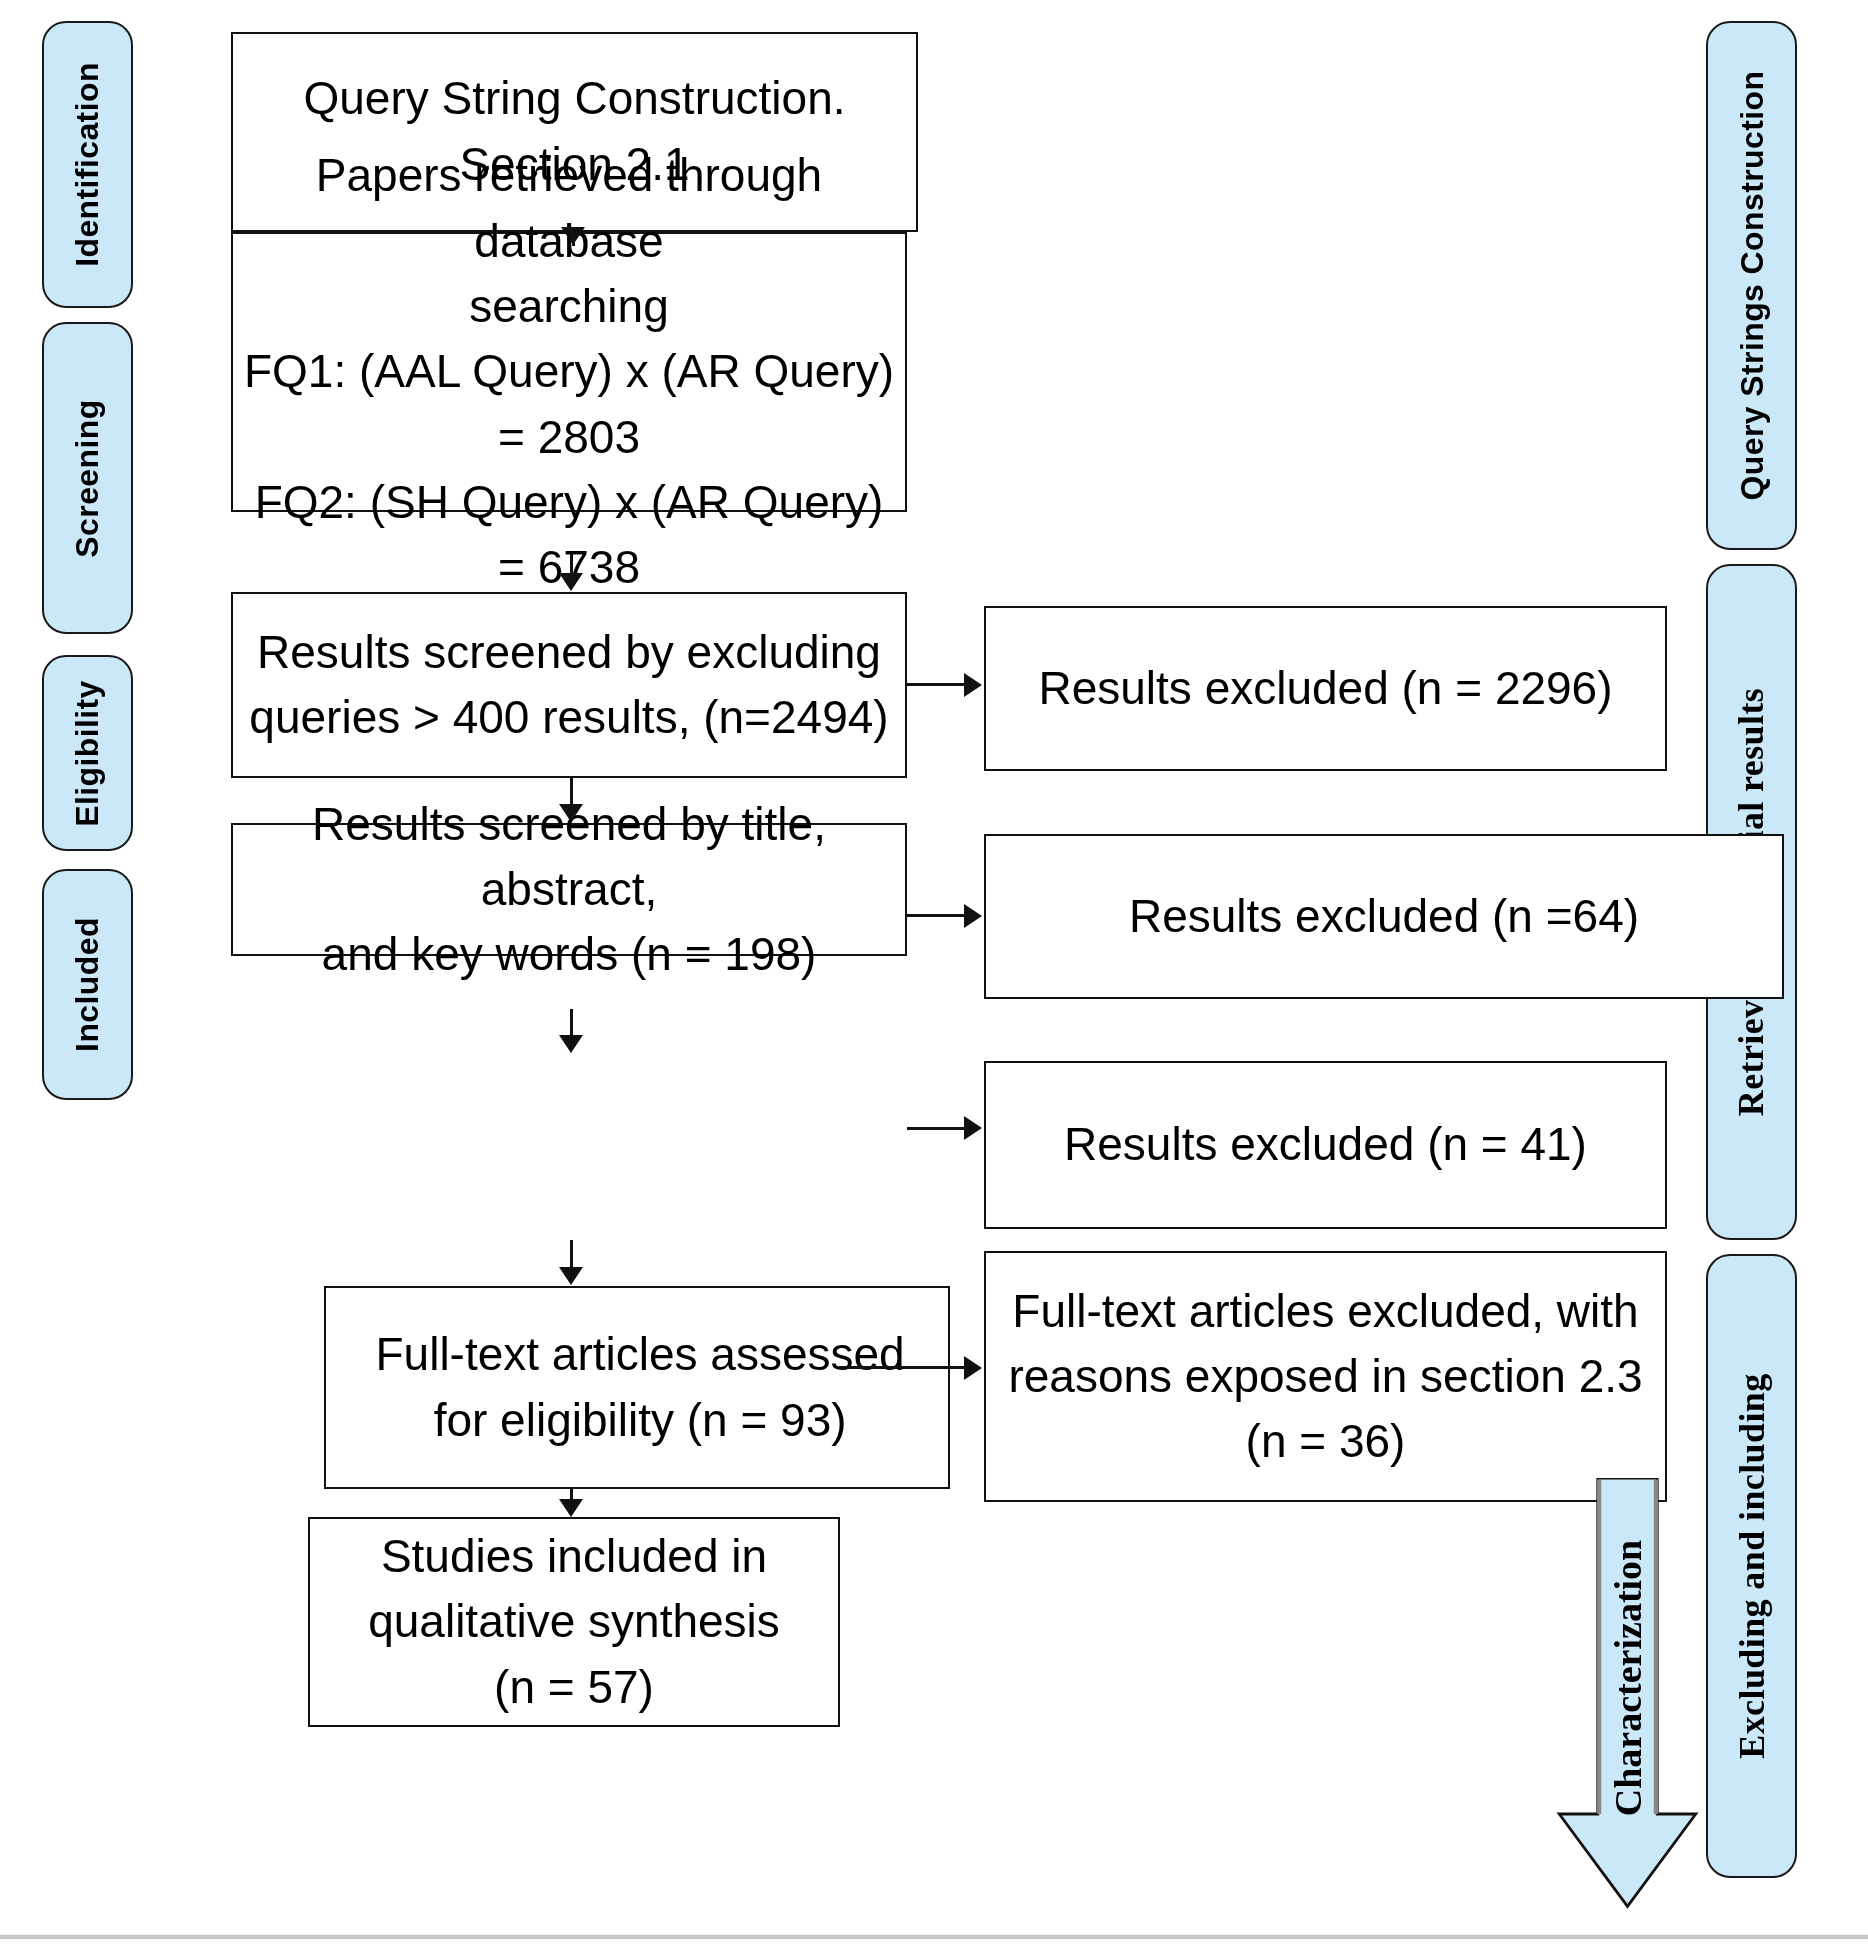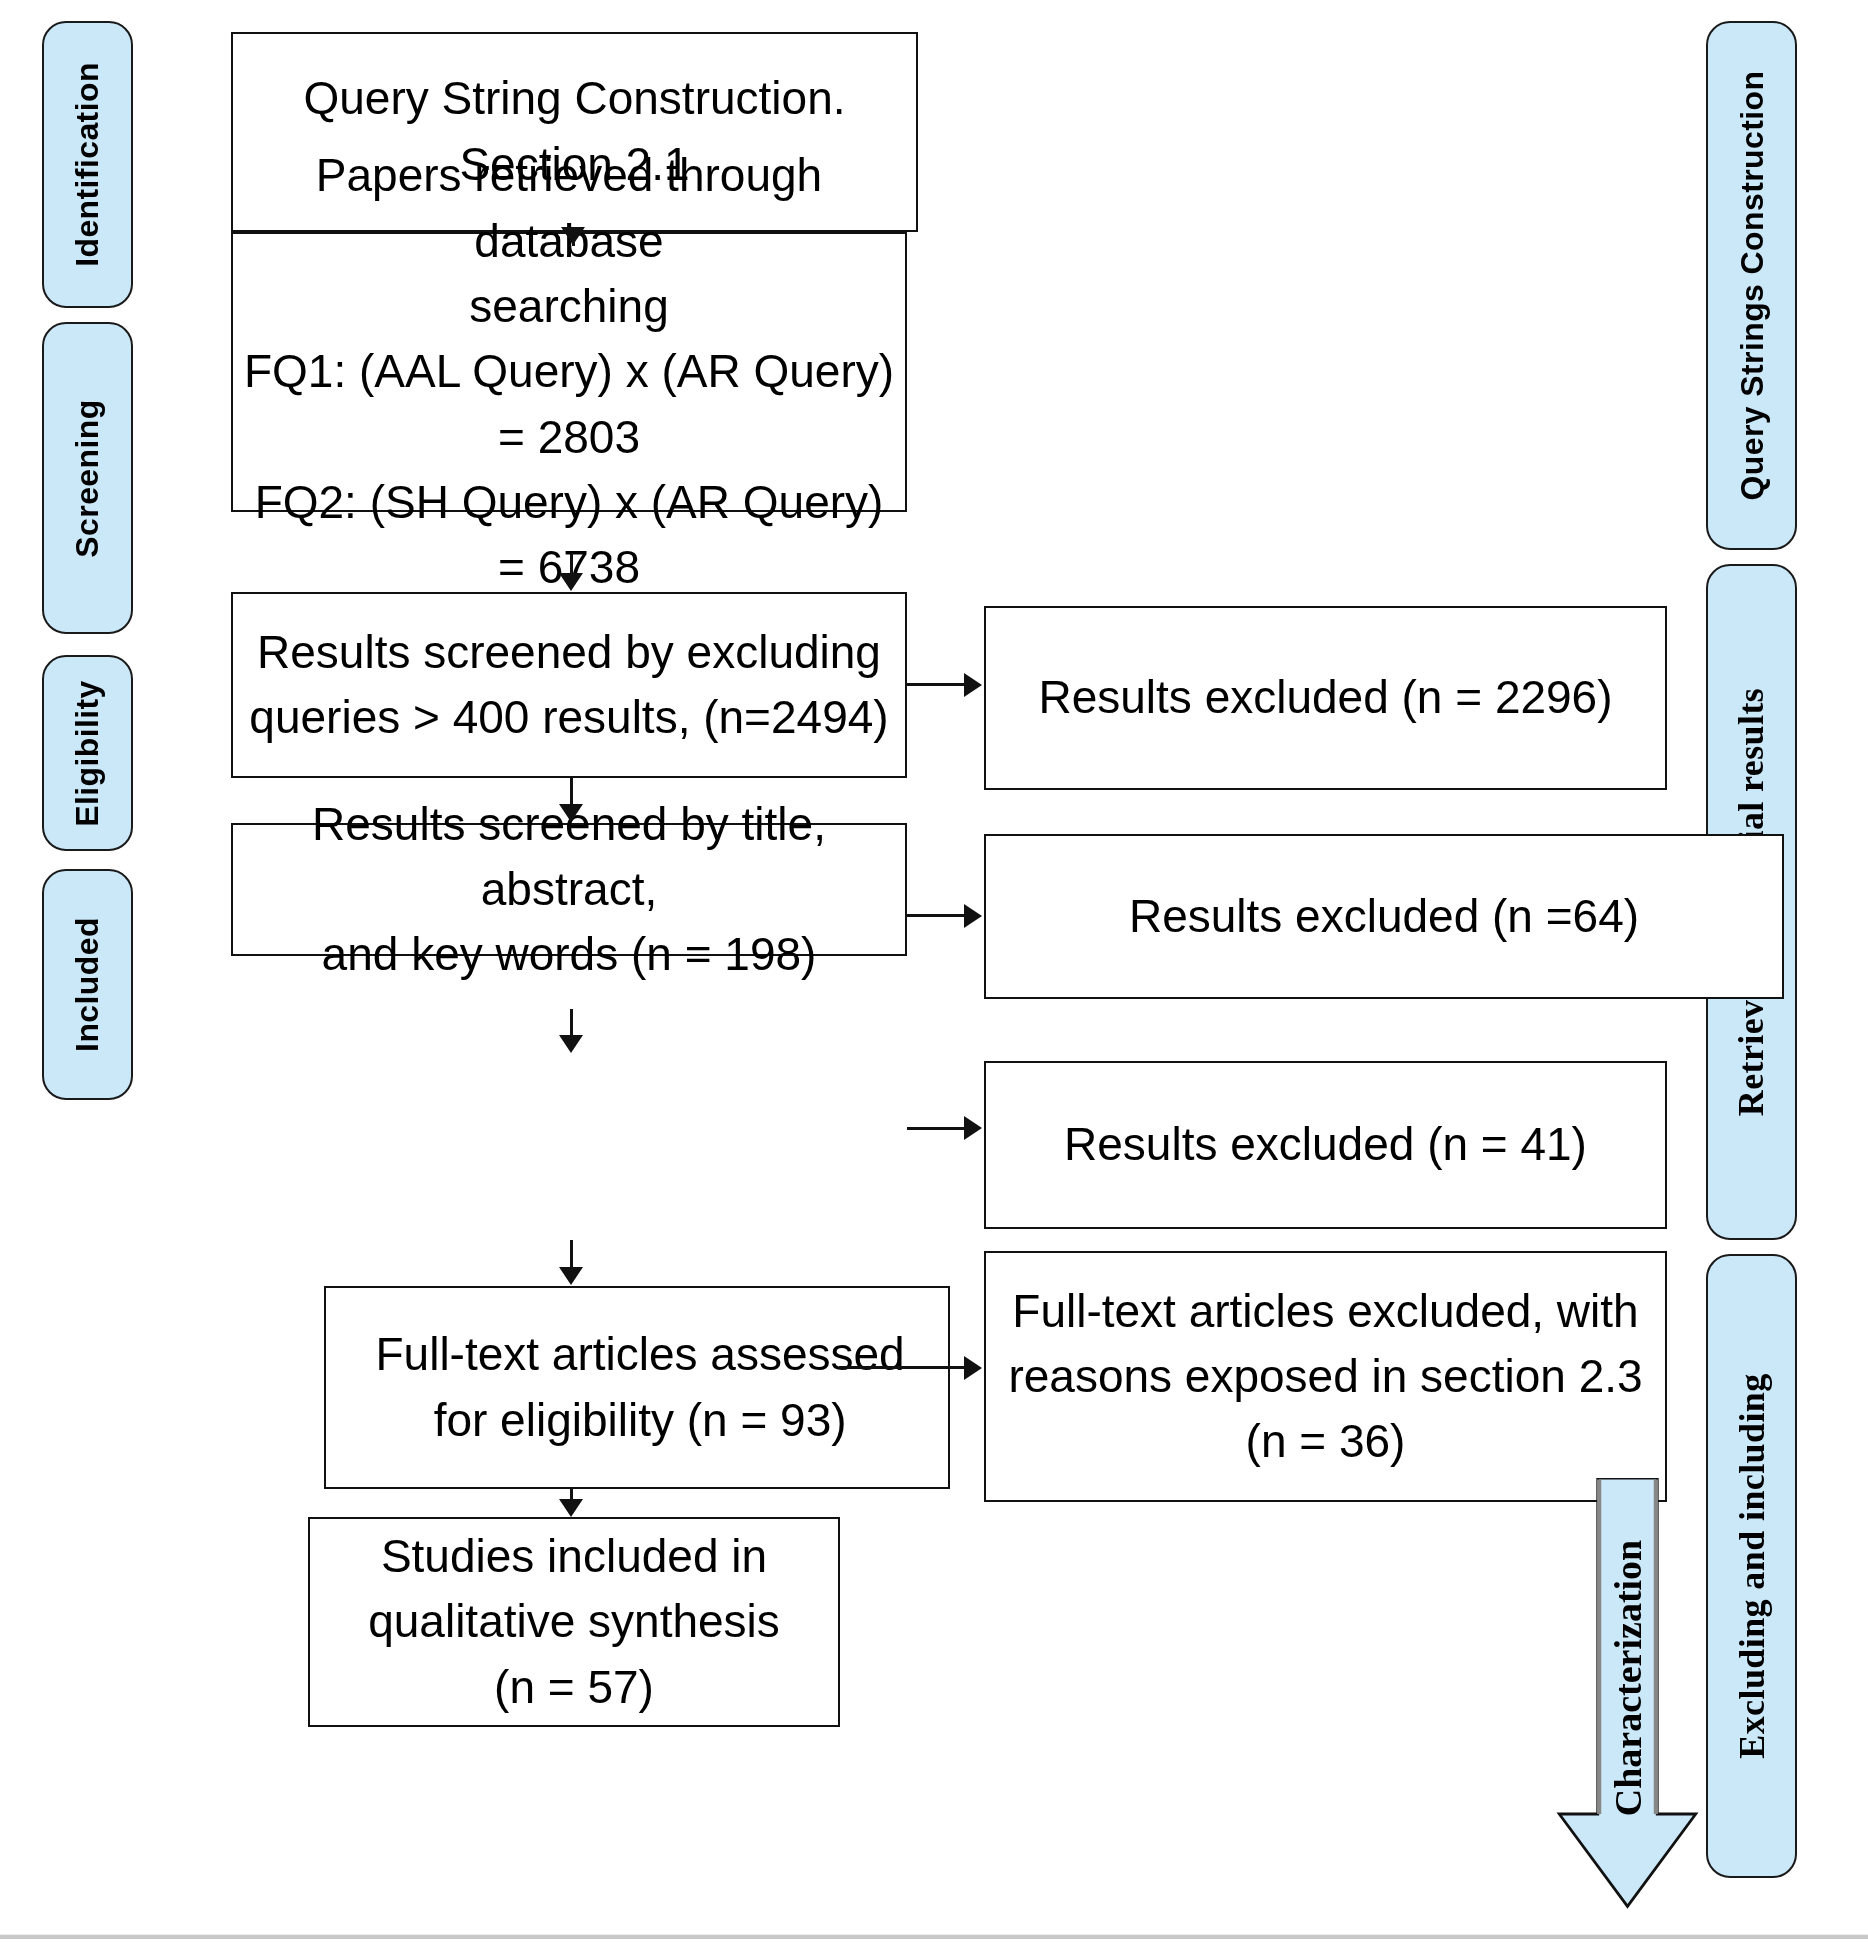--- a/index.html
+++ b/index.html
@@ -179,21 +179,21 @@
     <span class="box-text">Full-text articles assessed
 for eligibility (n = 93)</span>
   </div>
 
   <div class="flow-box" style="left:308px; top:1517px; width:532px; height:210px;">
     <span class="box-text">Studies included in
 qualitative synthesis
 (n = 57)</span>
   </div>
 
-  <div class="flow-box" style="left:984px; top:606px; width:683px; height:184px;">
+  <div class="flow-box" style="left:984px; top:606px; width:683px; height:165px;">
     <span class="box-text">Results excluded (n = 2296)</span>
   </div>
 
   <div class="flow-box" style="left:984px; top:834px; width:800px; height:165px;">
     <span class="box-text">Results excluded (n =64)</span>
   </div>
 
   <div class="flow-box" style="left:984px; top:1061px; width:683px; height:168px;">
     <span class="box-text">Results excluded (n = 41)</span>
   </div>

